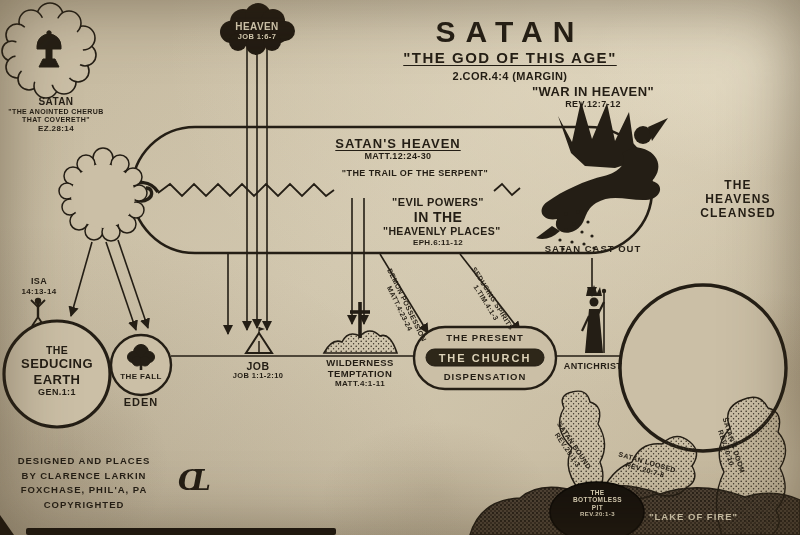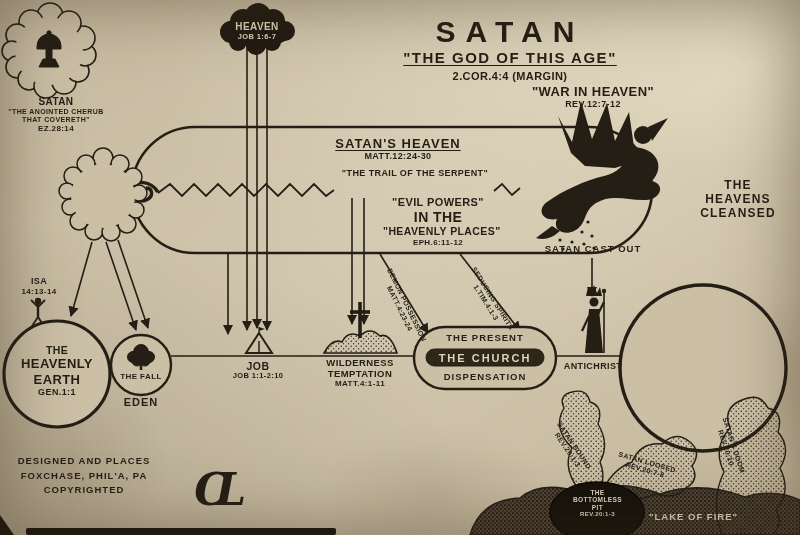--- a/index.html
+++ b/index.html
@@ -262,21 +262,21 @@
   <div class="lbl" style="left:538px;top:243px;width:110px;font-size:9.5px;letter-spacing:1px">SATAN CAST OUT</div>
 
 
   <div class="lbl" style="left:14px;top:276px;width:50px">
     <span style="font-size:9px">ISA</span>
     <span style="font-size:8px">14:13-14</span>
   </div>
 
   <div class="lbl" style="left:12px;top:344px;width:90px">
     <span style="font-size:10.5px">THE</span>
-    <span style="font-size:13px">HEAVENLY</span>
+    <span style="font-size:13px">SEDUCING</span>
     <span style="font-size:13px">EARTH</span>
     <span style="font-size:9px">GEN.1:1</span>
   </div>
 
   <div class="lbl" style="left:112px;top:372px;width:58px;font-size:8px">THE FALL</div>
   <div class="lbl" style="left:112px;top:396px;width:58px;font-size:11px;letter-spacing:1px">EDEN</div>
 
   <div class="lbl" style="left:226px;top:360px;width:64px">
     <span style="font-size:10.5px">JOB</span>
     <span style="font-size:7.5px">JOB 1:1-2:10</span>
@@ -321,19 +321,20 @@
     <span style="font-size:6.5px">THE</span>
     <span style="font-size:6.5px">BOTTOMLESS</span>
     <span style="font-size:6.5px">PIT</span>
     <span style="font-size:6px">REV.20:1-3</span>
   </div>
 
   <div class="lbl light" style="left:636px;top:511px;width:115px;font-size:9.5px;letter-spacing:1px">"LAKE OF FIRE"</div>
 
   <div class="lbl" style="left:8px;top:454px;width:152px;font-size:9.5px;line-height:1.55;letter-spacing:1px">
     <span>DESIGNED AND PLACES</span>
+    <span>BY CLARENCE LARKIN</span>
     <span>FOXCHASE, PHIL'A, PA</span>
     <span>COPYRIGHTED</span>
   </div>
-  <div class="lbl" style="left:172px;top:464px;width:60px;font-family:'DejaVu Serif',serif;font-style:italic;font-size:44px;letter-spacing:-.32em;text-align:right">CL</div>
+  <div class="lbl" style="left:160px;top:464px;width:60px;font-family:'DejaVu Serif',serif;font-style:italic;font-size:28px;letter-spacing:-.32em;text-align:center">CL</div>
 
   <div id="vignette"></div>
 </div>
 
 </body></html>

